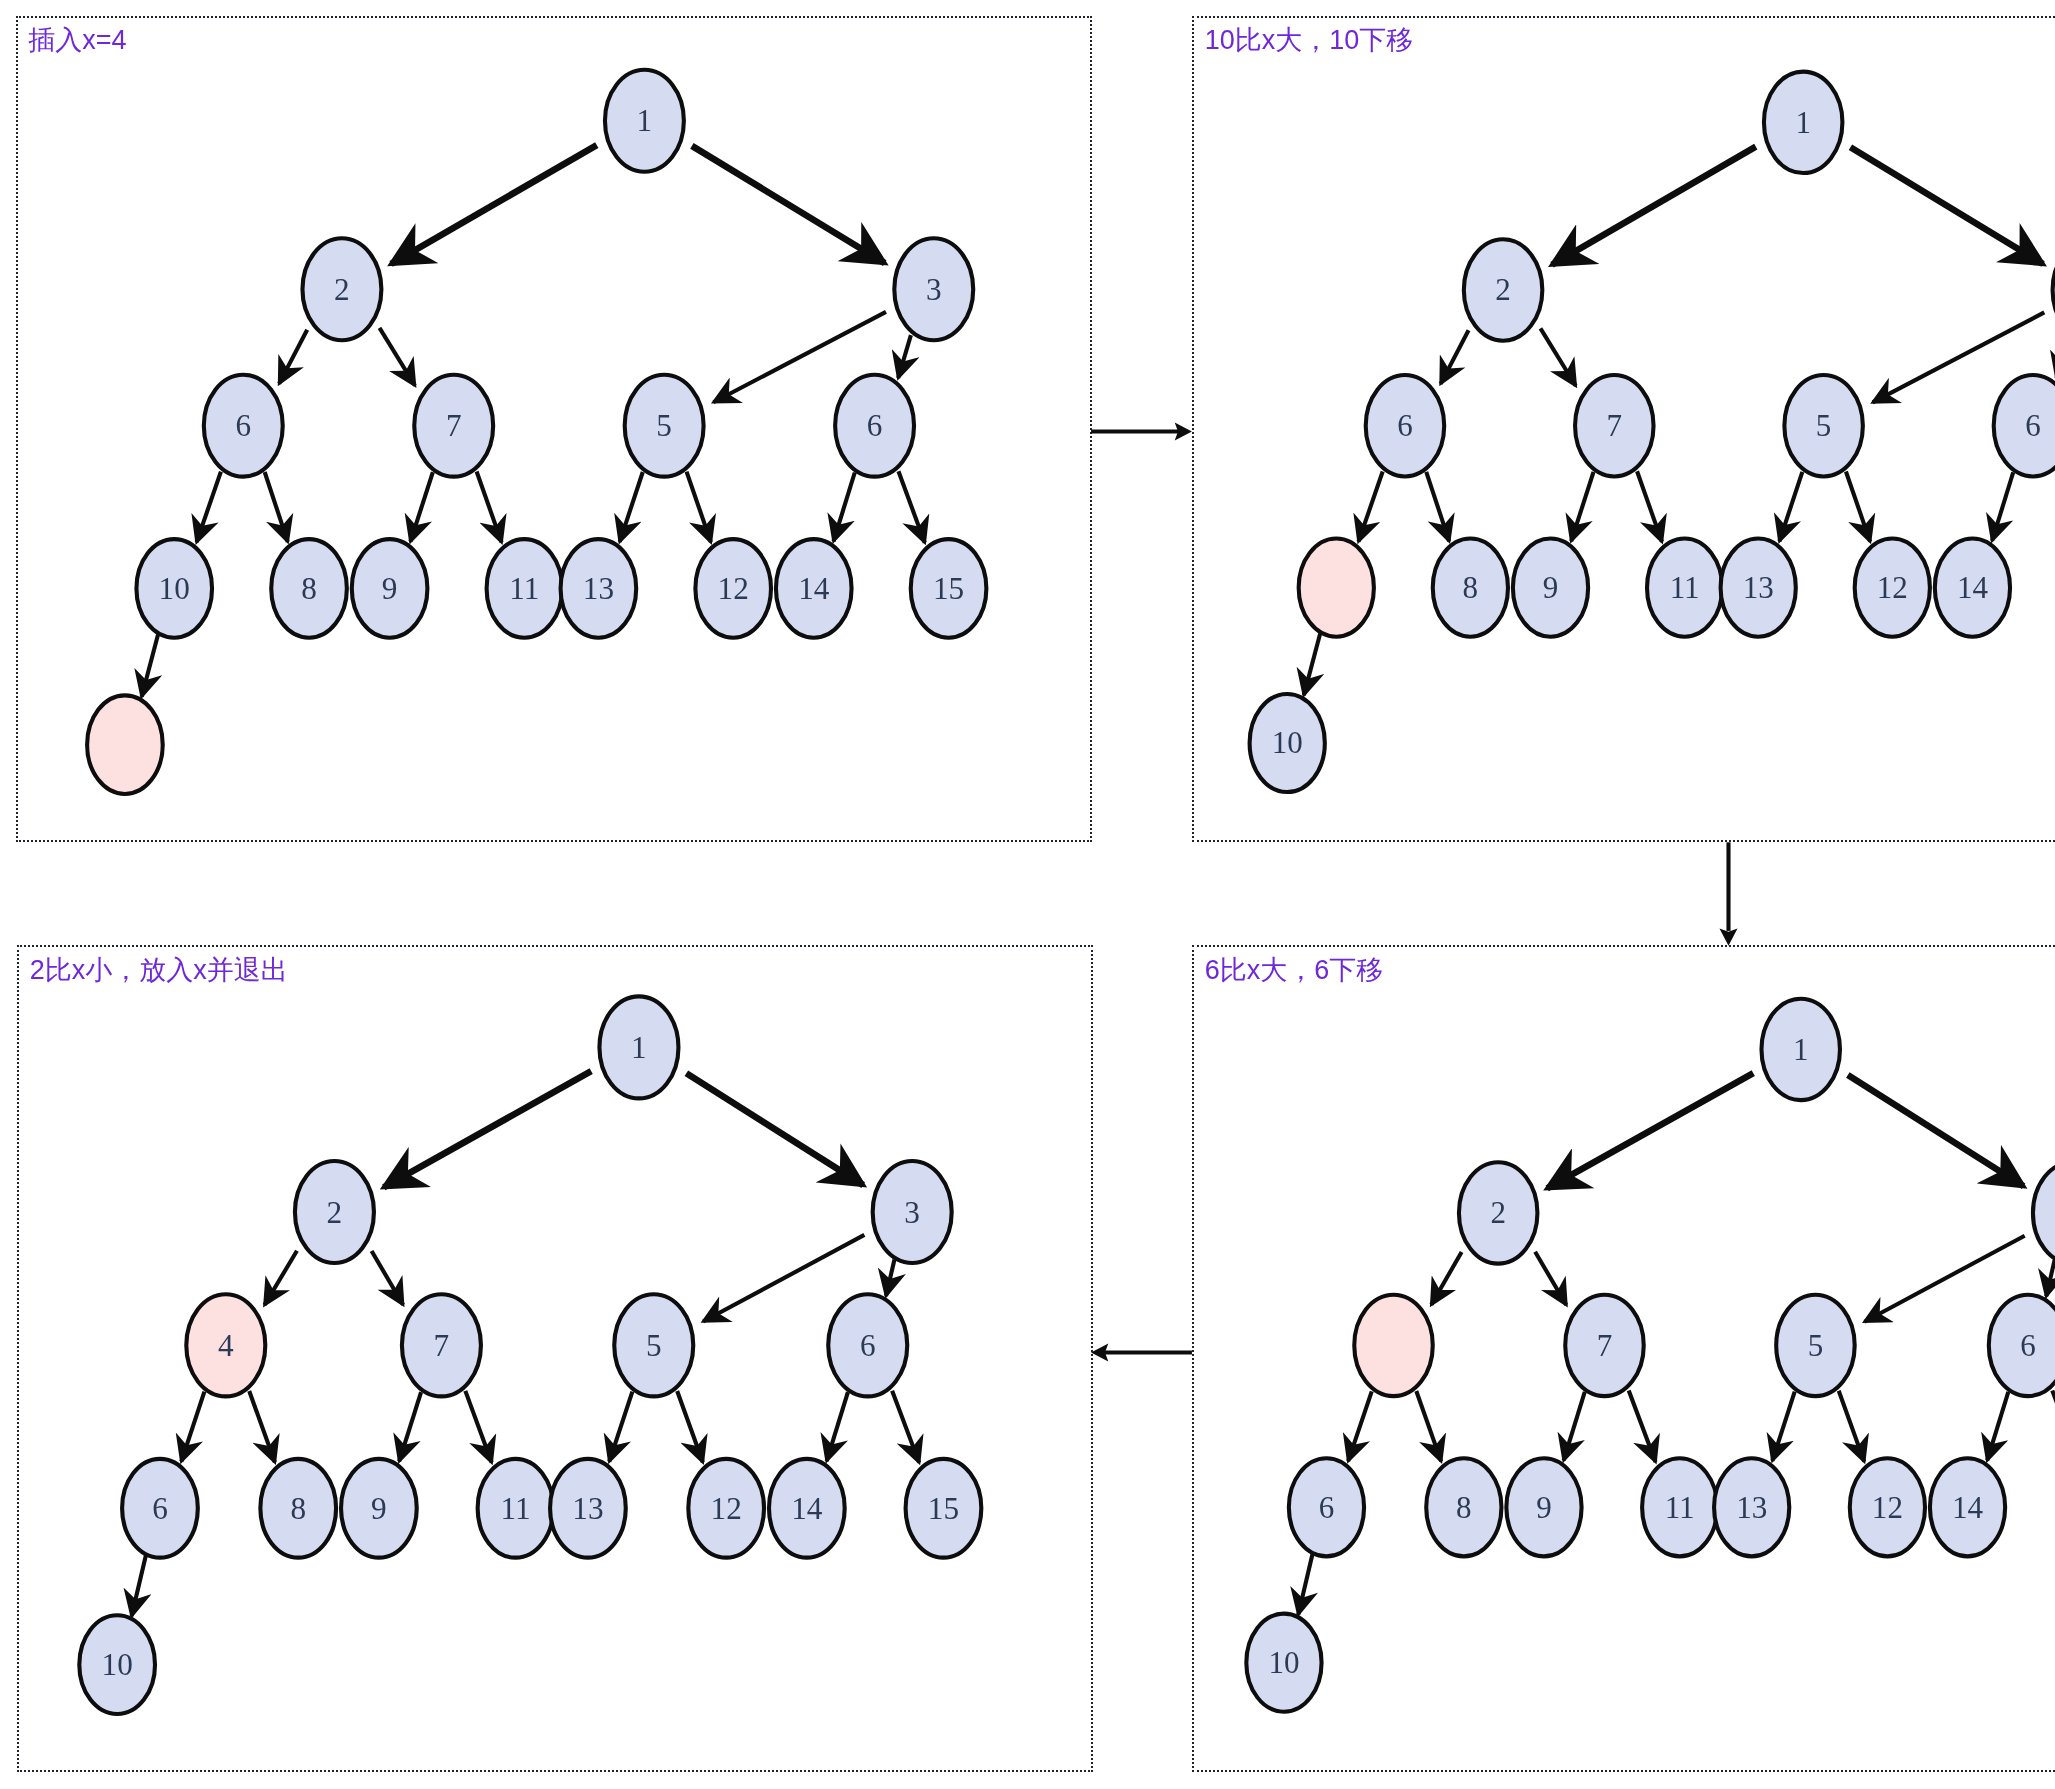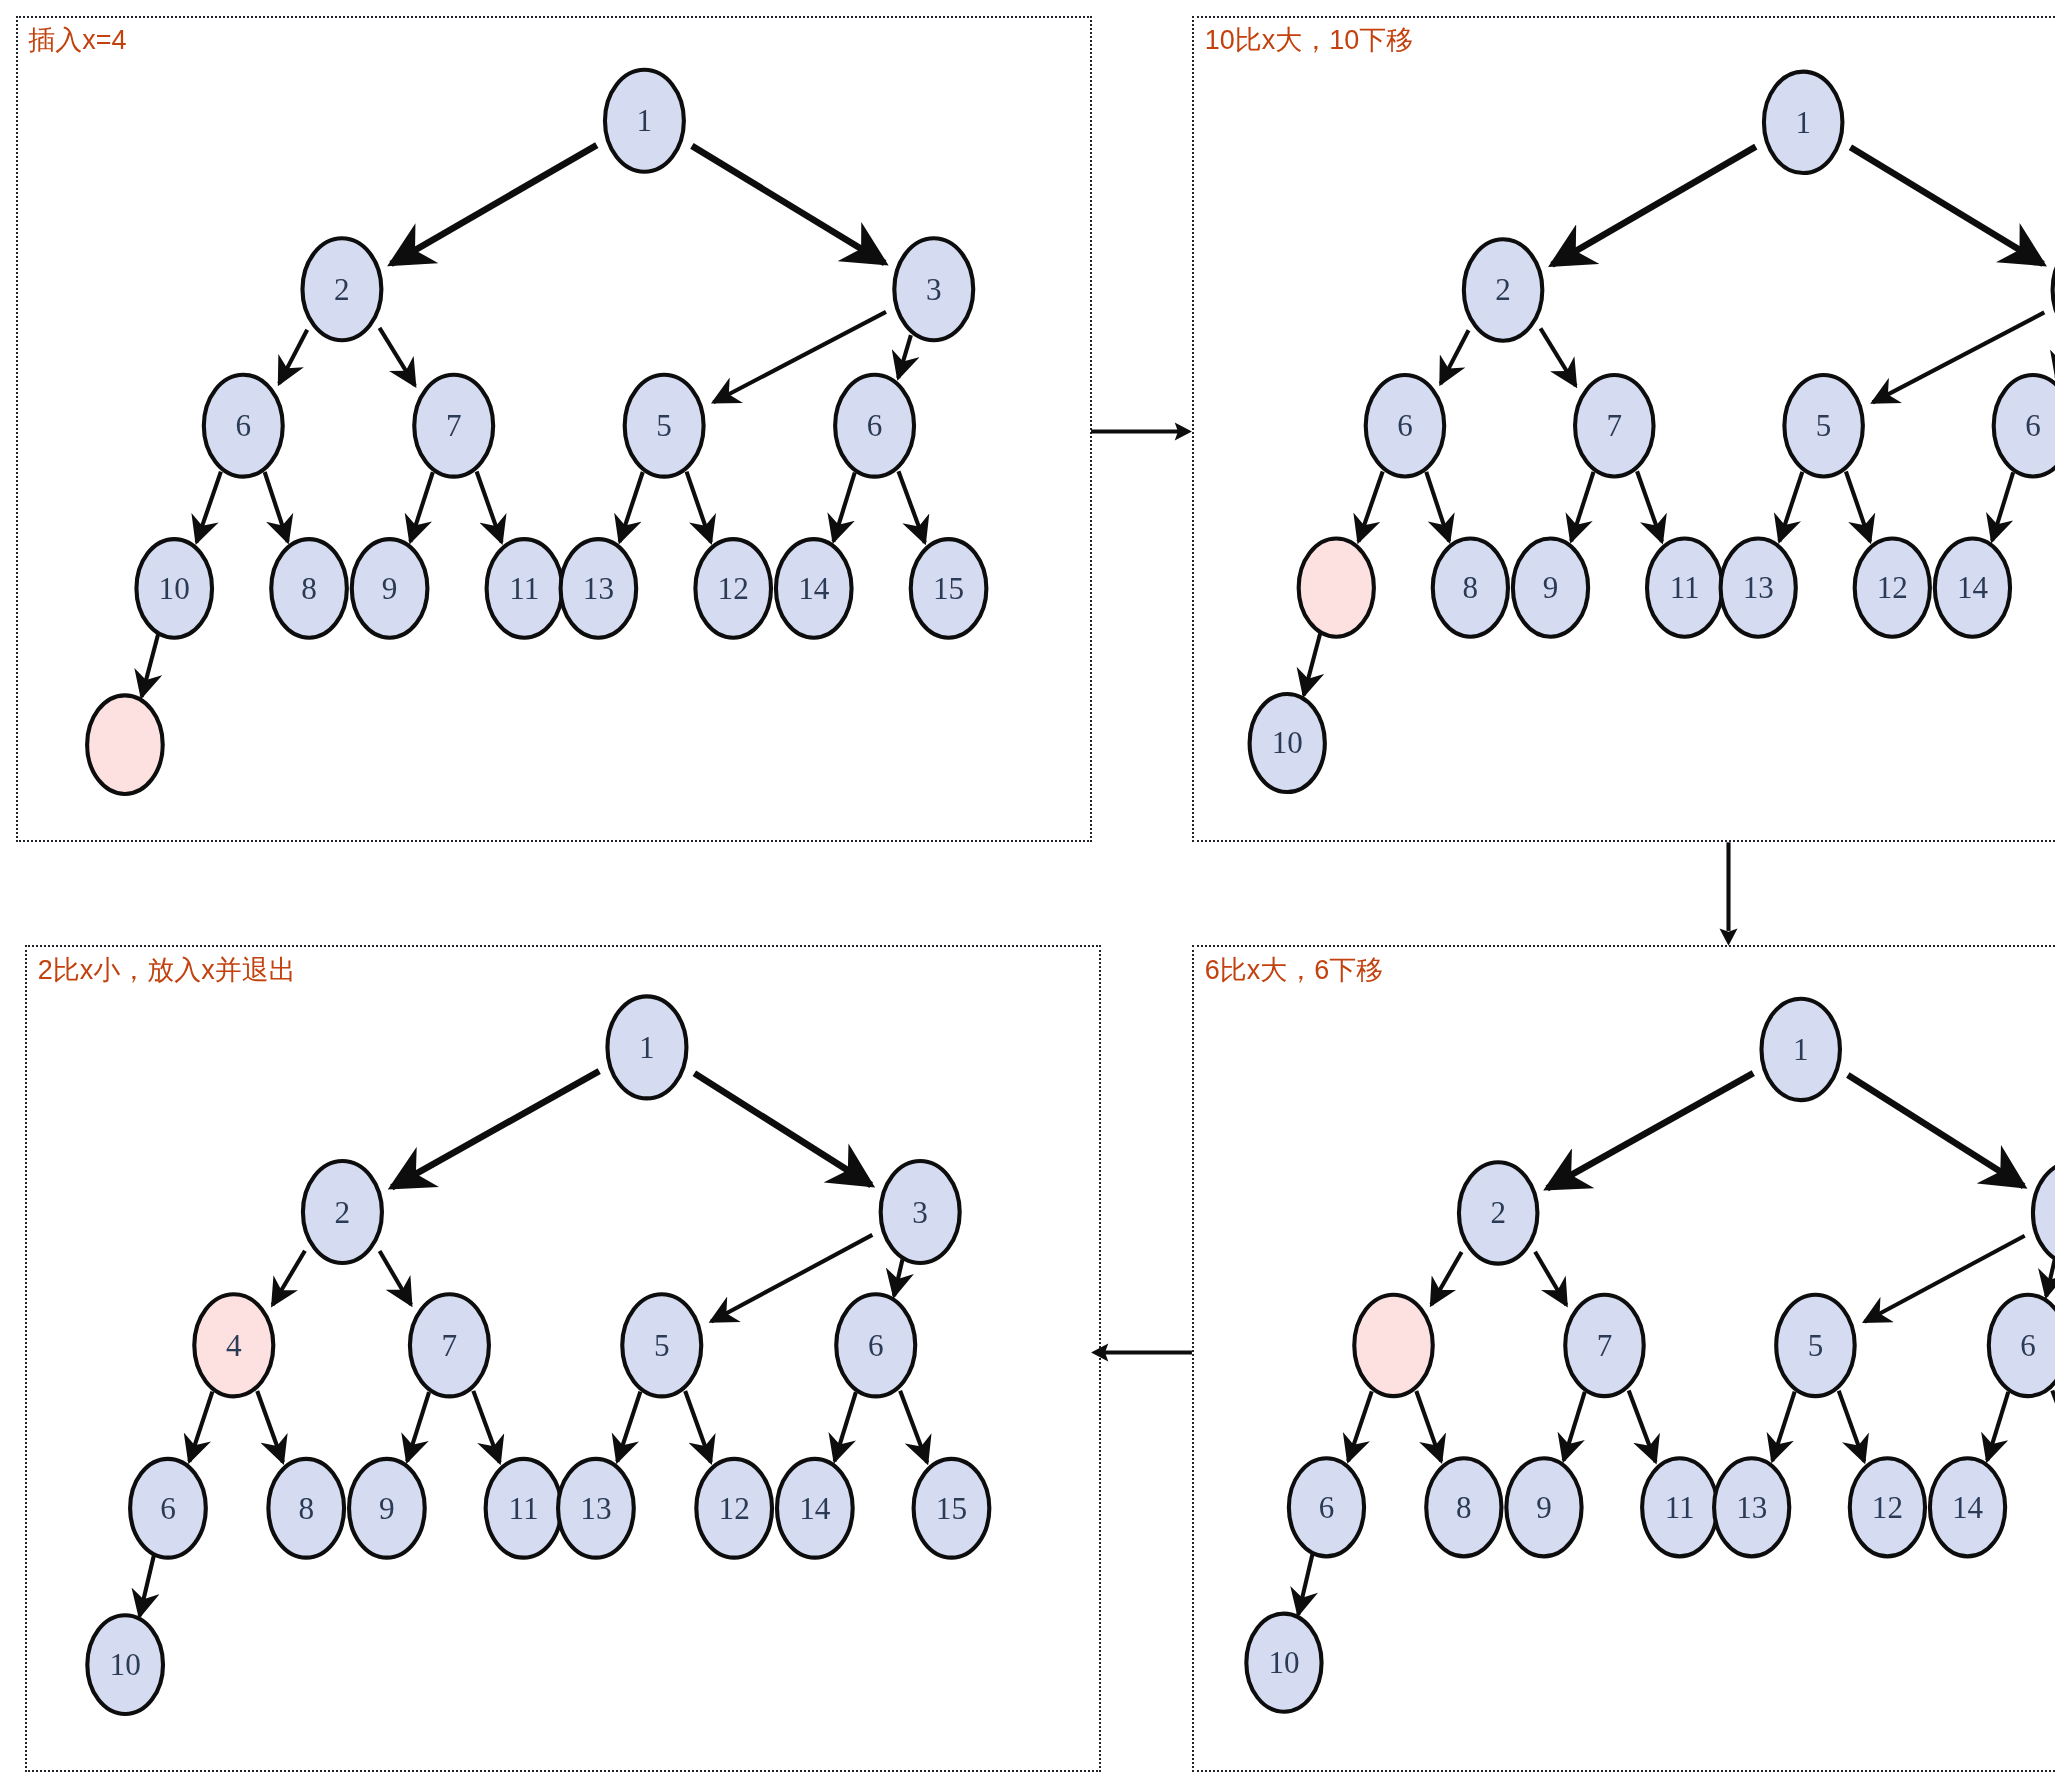--- a/index.html
+++ b/index.html
@@ -13,30 +13,30 @@
     overflow: hidden;
   }
   .panel {
     position: absolute;
     border: 2.5px dotted #1d2329;
     box-sizing: border-box;
     background: #ffffff;
   }
   #panel-1 { left: 15.6px;   top: 15.6px;   width: 1076px; height: 826px; }
   #panel-2 { left: 1192px; top: 15.6px;   width: 1067px; height: 826px; }
-  #panel-3 { left: 25px;   top: 945px; width: 1076px; height: 827px; }
+  #panel-3 { left: 17px;   top: 945px; width: 1076px; height: 827px; }
   #panel-4 { left: 1192px; top: 945px; width: 1067px; height: 827px; }
 
   .panel-title {
     position: absolute;
     left: 10.7px;
     top: 6.6px;
     font-size: 27px;
     line-height: 1.25;
-    color: #c2410c;
+    color: #6d28d9;
     white-space: nowrap;
     letter-spacing: 0px;
   }
   .tree-svg {
     position: absolute;
     left: 0; top: 0;
     width: 100%; height: 100%;
     display: block;
   }
   .node-ellipse {

